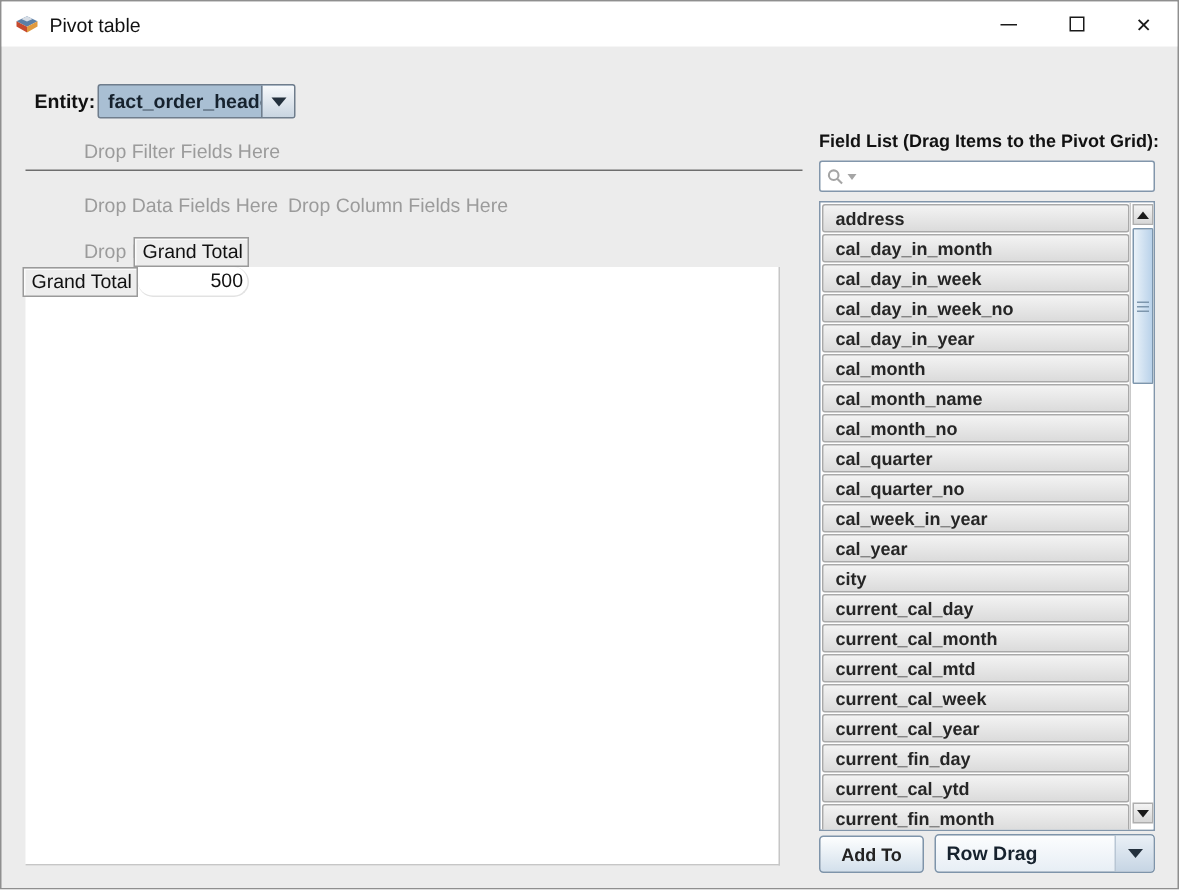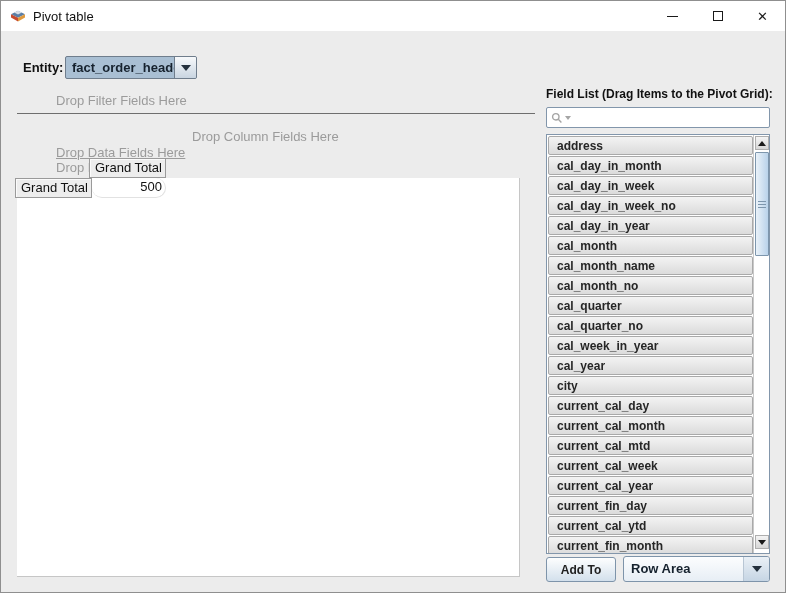--- a/index.html
+++ b/index.html
@@ -34,21 +34,21 @@
   .combo-arrow-btn {
     width:22px; border-left:1px solid #6f7d8c;
     background:linear-gradient(#f7f9fb,#c9d5e1);
     display:flex; align-items:center; justify-content:center;
   }
   .tri-down { width:0; height:0; border-left:5px solid transparent; border-right:5px solid transparent; border-top:6px solid #23303d; }
   
   .drop-hint { position:absolute; font-size:13px; color:#9b9b9b; white-space:nowrap;margin-left:33px; }
   .filter-hint { left:22px; top:92px; }
   .filter-divider { position:absolute; left:16px; top:112px; width:518px; height:1px; background:#6e6e6e; }
-  .data-hint { left:22px; top:144px;text-decoration:underline; }
+  .data-hint { left:22px; top:128px; }
   .column-hint { left:158px; top:128px; }
   .row-hint { left:22px; top:159px; width:66px; overflow:hidden; }
   .pivot-body { position:absolute; left:16px; top:177px; width:503px; height:399px; background:#ffffff; border-right:1px solid #c6c6c6; border-bottom:1px solid #c6c6c6; }
   .pvt-cell { position:absolute; height:20px; font-size:13px; line-height:18px; color:#111; }
   .pvt-header {
     background:#ededed; border:1px solid #9a9a9a;
     box-shadow:inset 1px 1px 0 #fbfbfb; padding-left:5px;
   }
   .col-grand { left:88px; top:157px; width:77px; }
   .row-grand { left:14px; top:177px; width:77px; }
@@ -199,19 +199,19 @@
           </div>
       </div>
       <div class="sb-btn sb-down">
           <span class="tri-down-sm"></span>
         </div>
     </div>
   </div>
 
   <button class="add-btn">Add To</button>
   <div class="area-combo">
-    <span class="combo-text">Row Area</span>
+    <span class="combo-text">Row Drag</span>
     <span class="combo-arrow-btn">
         <span class="tri-down"></span>
       </span>
   </div>
 
 </div>
 
 </body></html>

